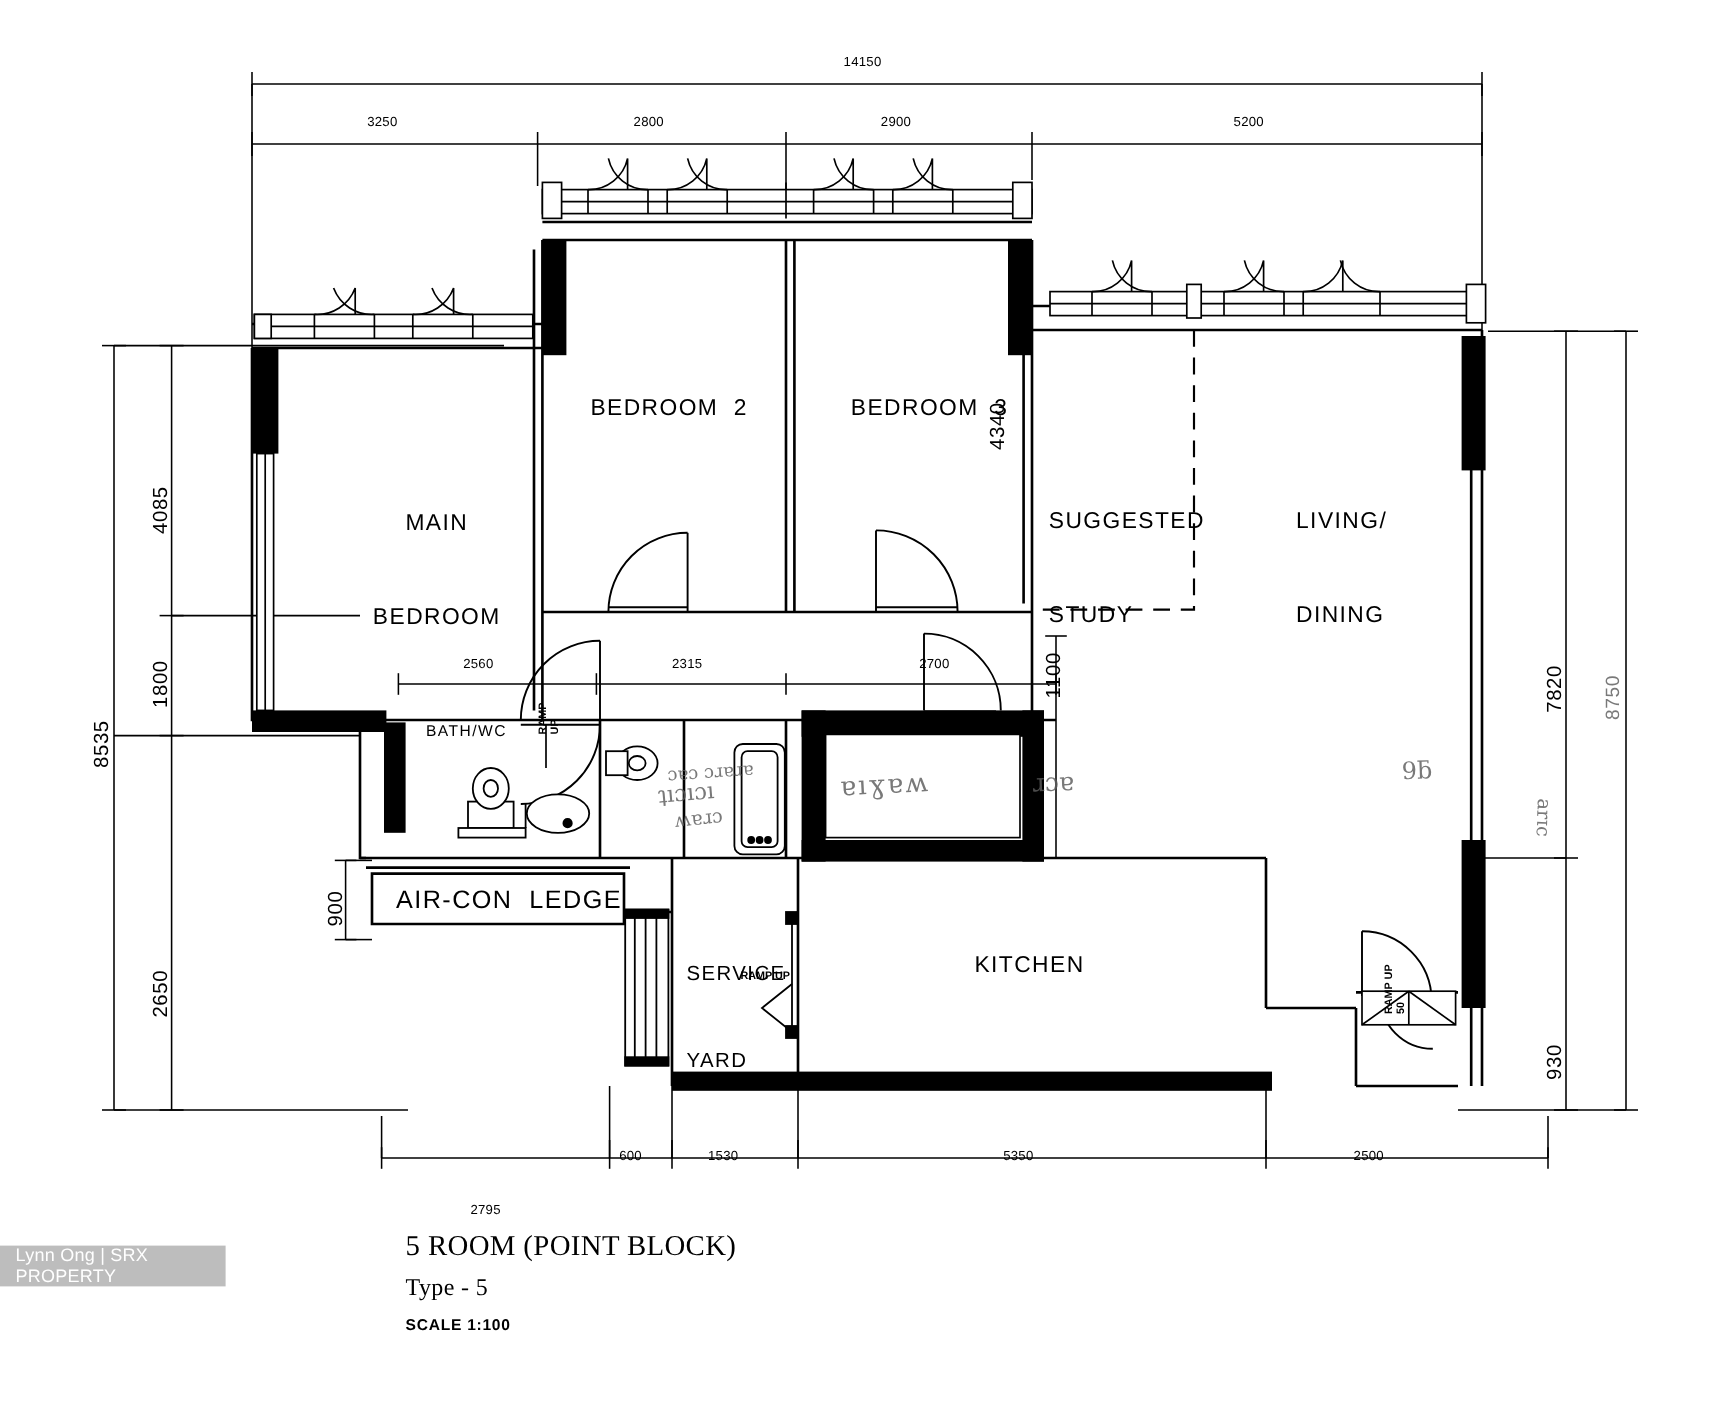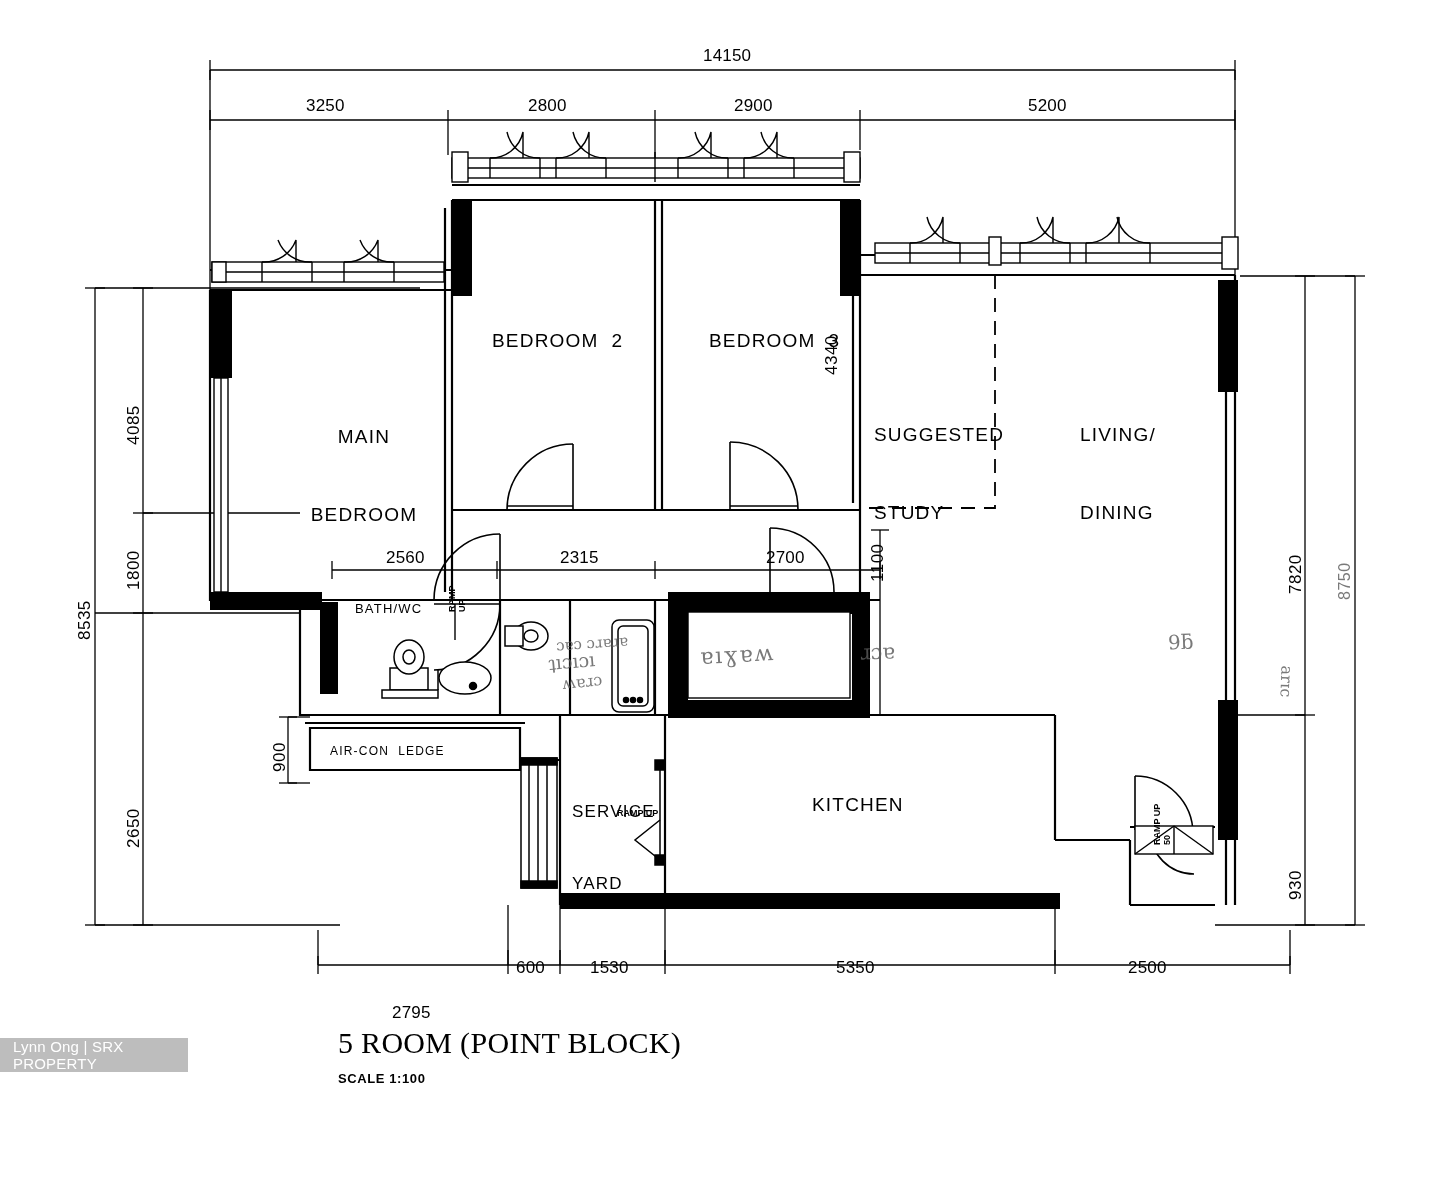--- a/index.html
+++ b/index.html
@@ -3,27 +3,27 @@
 <meta charset="utf-8">
 <title>5 ROOM (POINT BLOCK) Floor Plan</title>
 <style>
   html,body{margin:0;padding:0;background:#ffffff;}
   body{width:1440px;height:1180px;position:relative;overflow:hidden;
        font-family:"Liberation Sans", sans-serif;color:#000;}
   #plan{position:absolute;left:0;top:0;width:1440px;height:1180px;}
   .lbl{position:absolute;font-family:"Liberation Sans", sans-serif;
        letter-spacing:.5px;white-space:pre;}
   .room{font-size:19px;letter-spacing:1.2px;line-height:26px;}
-  .dim{font-size:17px;letter-spacing:.2px;}
+  .dim{font-size:11px;letter-spacing:.2px;}
   .dimv{font-size:17px;transform-origin:0 0;}
   .tiny{font-size:9px;font-weight:bold;letter-spacing:0px;}
   .hand{position:absolute;color:#5c5c5c;font-family:"DejaVu Serif", serif;
         opacity:.82;white-space:nowrap;}
   #title-block{position:absolute;left:338px;top:1026px;}
-  #title-main{font-family:"Liberation Serif", serif;font-size:30px;letter-spacing:.3px;}
+  #title-main{font-family:"Liberation Serif", serif;font-size:24px;letter-spacing:.3px;}
   #title-sub{font-family:"Liberation Serif", serif;font-size:20px;margin-top:9px;letter-spacing:.3px;}
   #title-scale{font-family:"Liberation Sans", sans-serif;font-size:13px;font-weight:bold;
                letter-spacing:.6px;margin-top:11px;}
   #watermark{position:absolute;left:0;top:1038px;width:188px;height:34px;
              background:#bdbdbd;color:#ffffff;font-size:15px;
              display:flex;align-items:center;padding-left:13px;box-sizing:border-box;
              letter-spacing:.2px;}
 </style>
 </head>
 <body>
@@ -335,21 +335,21 @@
   <div>STUDY</div>
 </div>
 
 <div class="lbl room" style="left:1080px;top:370px;">
   <div>LIVING/</div>
   <div>DINING</div>
 </div>
 
 <div class="lbl room" style="left:355px;top:596px;font-size:13px;">BATH/WC</div>
 
-<div class="lbl room" style="left:330px;top:738px;font-size:12px;">AIR-CON  LEDGE</div>
+<div class="lbl room" style="left:330px;top:738px;font-size:21px;">AIR-CON  LEDGE</div>
 
 <div class="lbl room" style="left:572px;top:752px;font-size:17px;line-height:24px;">
   <div>SERVICE</div>
   <div>YARD</div>
 </div>
 
 <div class="lbl room" style="left:812px;top:792px;">KITCHEN</div>
 
 <div class="lbl tiny" style="left:447px;top:612px;transform:rotate(-90deg);transform-origin:0 0;line-height:10px;">RAMP<br>UP</div>
 <div class="lbl tiny" style="left:617px;top:808px;">RAMP UP</div>
@@ -388,16 +388,17 @@
 <div class="hand" style="left:556px;top:634px;font-size:15px;transform:rotate(-4deg);">ɔɐɔ ɔɹɐɹɐ</div>
 <div class="hand" style="left:548px;top:650px;font-size:19px;transform:rotate(-5deg);">ʇıɔıɔı</div>
 <div class="hand" style="left:562px;top:672px;font-size:16px;transform:rotate(-6deg);">ʍɐɹɔ</div>
 <div class="hand" style="left:700px;top:642px;font-size:22px;transform:rotate(-3deg);letter-spacing:2px;">ɐıɣɐʍ</div>
 <div class="hand" style="left:860px;top:640px;font-size:21px;transform:rotate(-2deg);">ɹɔɐ</div>
 <div class="hand" style="left:1168px;top:630px;font-size:20px;transform:rotate(-2deg);">9ƃ</div>
 <div class="hand" style="left:1268px;top:672px;font-size:16px;transform:rotate(-88deg);">ɔıɹɐ</div>
 
 <div id="title-block">
   <div id="title-main">5 ROOM (POINT BLOCK)</div>
+  <div id="title-sub">Type - 5</div>
   <div id="title-scale">SCALE  1:100</div>
 </div>
 
 <div id="watermark">Lynn Ong | SRX PROPERTY</div>
 
 </body></html>

